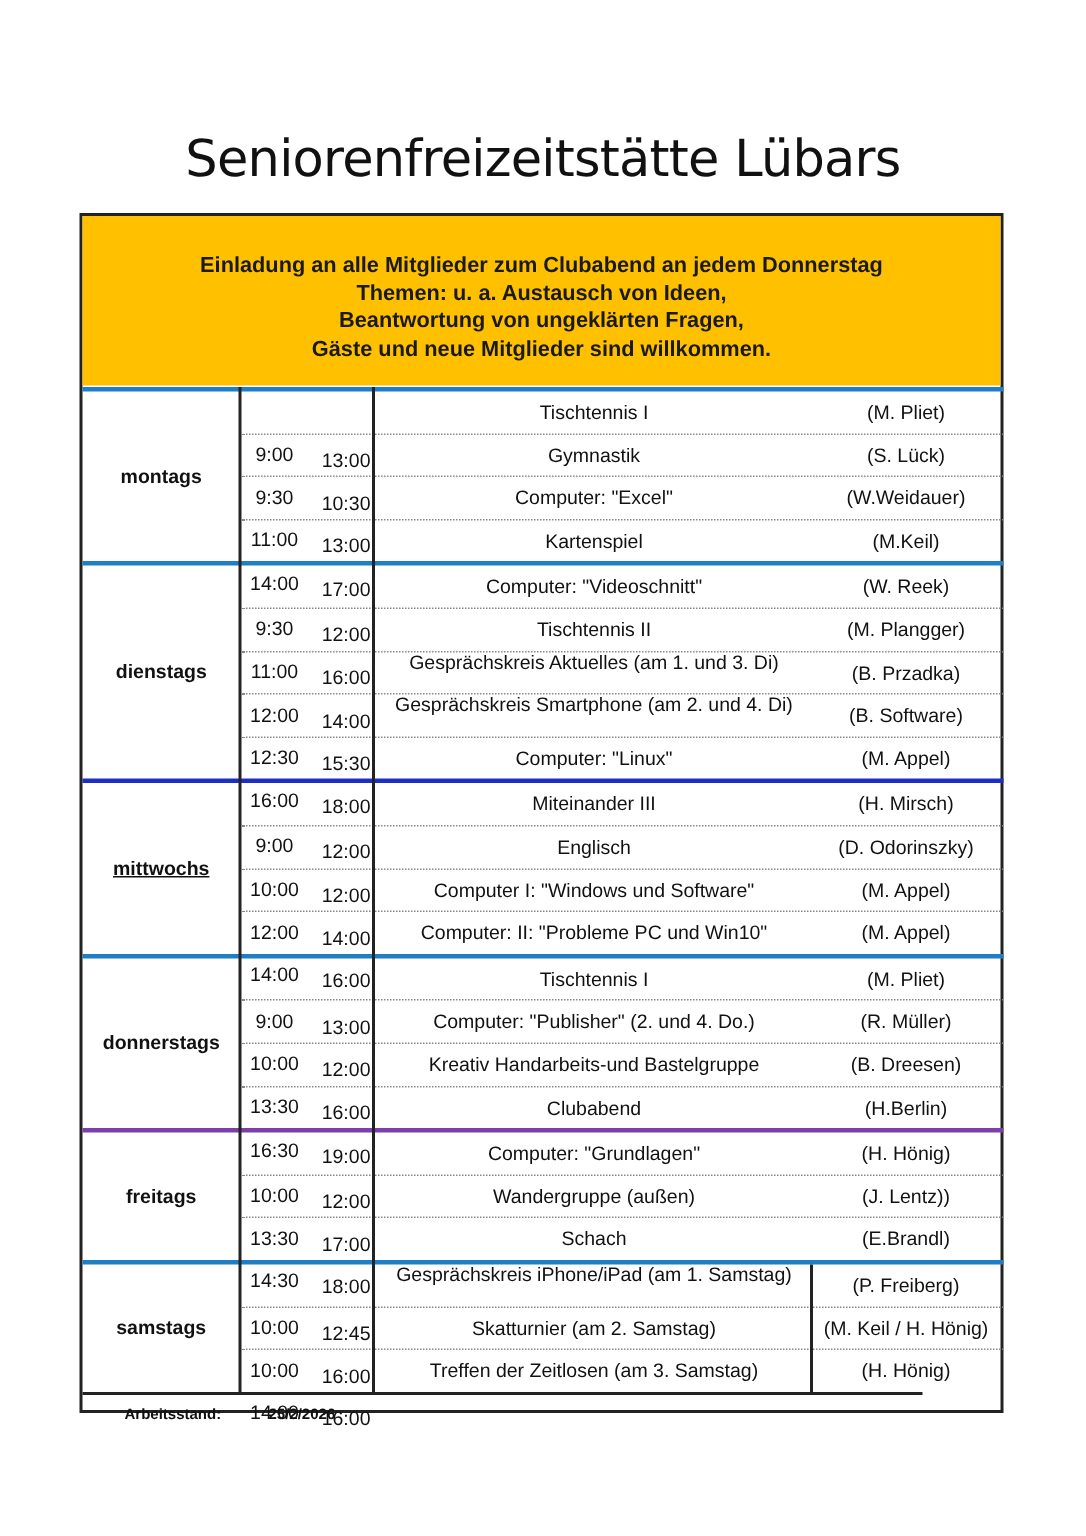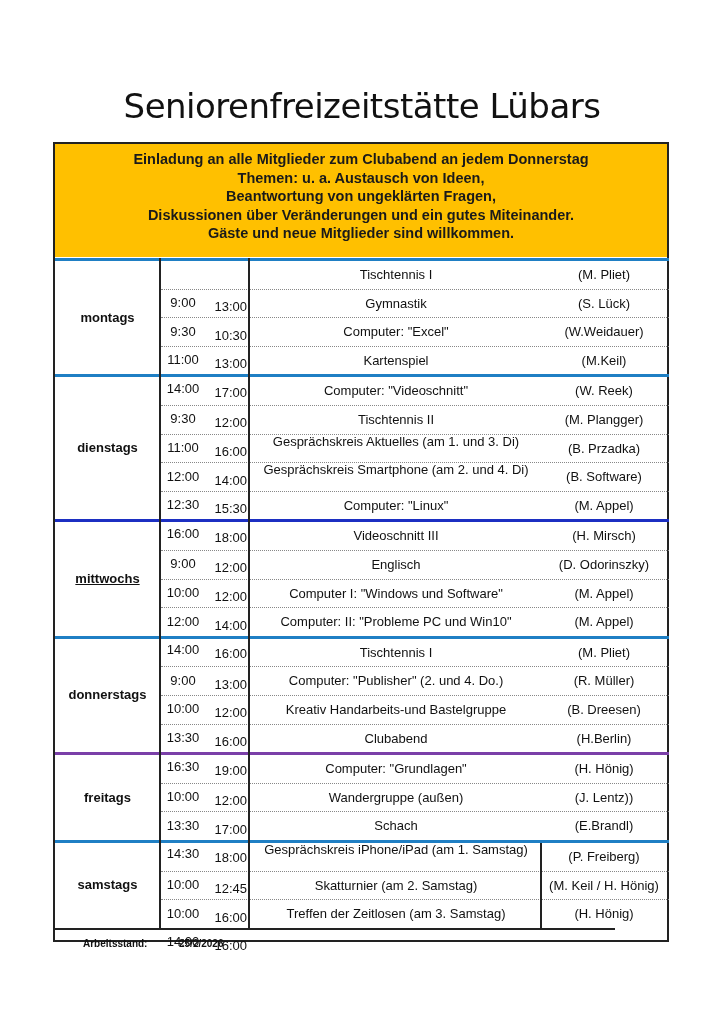--- a/index.html
+++ b/index.html
@@ -1,19 +1,19 @@
 <!DOCTYPE html>
 <html><head>
 <meta charset="utf-8">
 <style>
   html, body { margin: 0; padding: 0; background: #ffffff; }
   body { width: 724px; height: 1024px; position: relative; font-family: "Liberation Sans", sans-serif; color: #111; }
   .title { position: absolute; left: 0; top: 86px; width: 724px; text-align: center; font-family: "DejaVu Sans", sans-serif; font-size: 34px; font-weight: normal; color: #111; letter-spacing: -0.5px; }
   .frame { position: absolute; left: 53px; top: 142px; width: 616px; height: 800px; border: 2px solid #222; box-sizing: border-box; }
-  .banner { position: absolute; left: 55px; top: 144px; width: 612px; height: 113px; background: #ffc000; text-align: center; font-weight: bold; font-size: 14.5px; line-height: 18.6px; padding-top: 6px; box-sizing: border-box; color: #1a1a1a; }
+  .banner { position: absolute; left: 55px; top: 144px; width: 612px; height: 113px; background: #ffc000; text-align: center; font-weight: bold; font-size: 14.5px; line-height: 18.6px; padding-top: 24px; box-sizing: border-box; color: #1a1a1a; }
   .banner div { white-space: nowrap; }
   .group-top { position: absolute; left: 55px; width: 614px; height: 3px; }
   .day { position: absolute; left: 55px; width: 105px; text-align: center; font-weight: bold; font-size: 13px; display: flex; align-items: center; justify-content: center; }
   .vline { position: absolute; width: 2px; background: #222; }
   .row { position: absolute; left: 161px; width: 508px; height: 28px; font-size: 13px; }
   .row .t1 { position: absolute; left: 0; width: 44px; text-align: center; top: 7px; margin-top: 28px; }
   .row .t2 { position: absolute; left: 48px; width: 38px; text-align: right; top: 7px; margin-top: 32px; }
   .row .act { position: absolute; left: 90px; width: 290px; text-align: center; top: 7px; white-space: nowrap; }
   .row .lead { position: absolute; left: 380px; width: 126px; text-align: center; top: 7px; white-space: nowrap; }
   .row .act.two { top: 1px; line-height: 13px; white-space: normal; height: 26px; overflow: hidden; }
@@ -26,21 +26,20 @@
 <body>
 
 <div class="title">Seniorenfreizeitstätte Lübars</div>
 
 <div class="frame"></div>
 
 <div class="banner">
   <div>Einladung an alle Mitglieder zum Clubabend an jedem Donnerstag</div>
   <div>Themen: u. a. Austausch von Ideen,</div>
   <div>Beantwortung von ungeklärten Fragen,</div>
-  <div>Diskussionen über Veränderungen und ein gutes Miteinander.</div>
   <div>Gäste und neue Mitglieder sind willkommen.</div>
 </div>
 
 <div id="schedule">
     <div class="group-top" style="top: 258px; background: rgb(31, 127, 196);"></div>
     <div class="day" style="top: 260px; height: 114.4px;">montags</div>
     <div class="row" style="top: 260px;">
       <span class="t1">9:00</span>
       <span class="t2">13:00</span>
       <span class="act">Tischtennis I</span>
@@ -101,21 +100,21 @@
       <span class="t1">16:00</span>
       <span class="t2">18:00</span>
       <span class="act">Computer: "Linux"</span>
       <span class="lead">(M. Appel)</span>
     </div>
     <div class="group-top" style="top: 519.4px; background: rgb(28, 47, 194);"></div>
     <div class="day" style="top: 521.4px; height: 114.4px; text-decoration: underline;">mittwochs</div>
     <div class="row" style="top: 521.4px;">
       <span class="t1">9:00</span>
       <span class="t2">12:00</span>
-      <span class="act">Videoschnitt III</span>
+      <span class="act">Miteinander III</span>
       <span class="lead">(H. Mirsch)</span>
     </div>
     <div class="dash" style="top: 550px;"></div>
     <div class="row" style="top: 550px;">
       <span class="t1">10:00</span>
       <span class="t2">12:00</span>
       <span class="act">Englisch</span>
       <span class="lead">(D. Odorinszky)</span>
     </div>
     <div class="dash" style="top: 578.6px;"></div>

